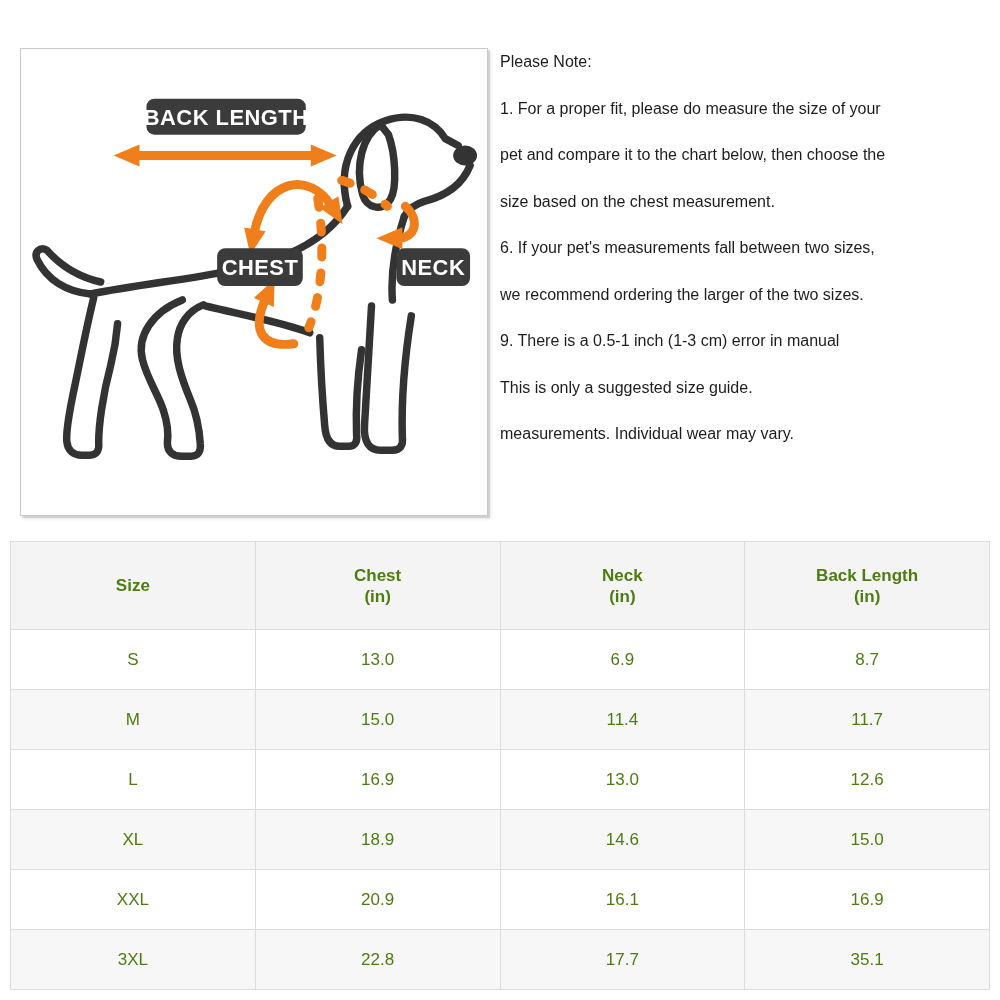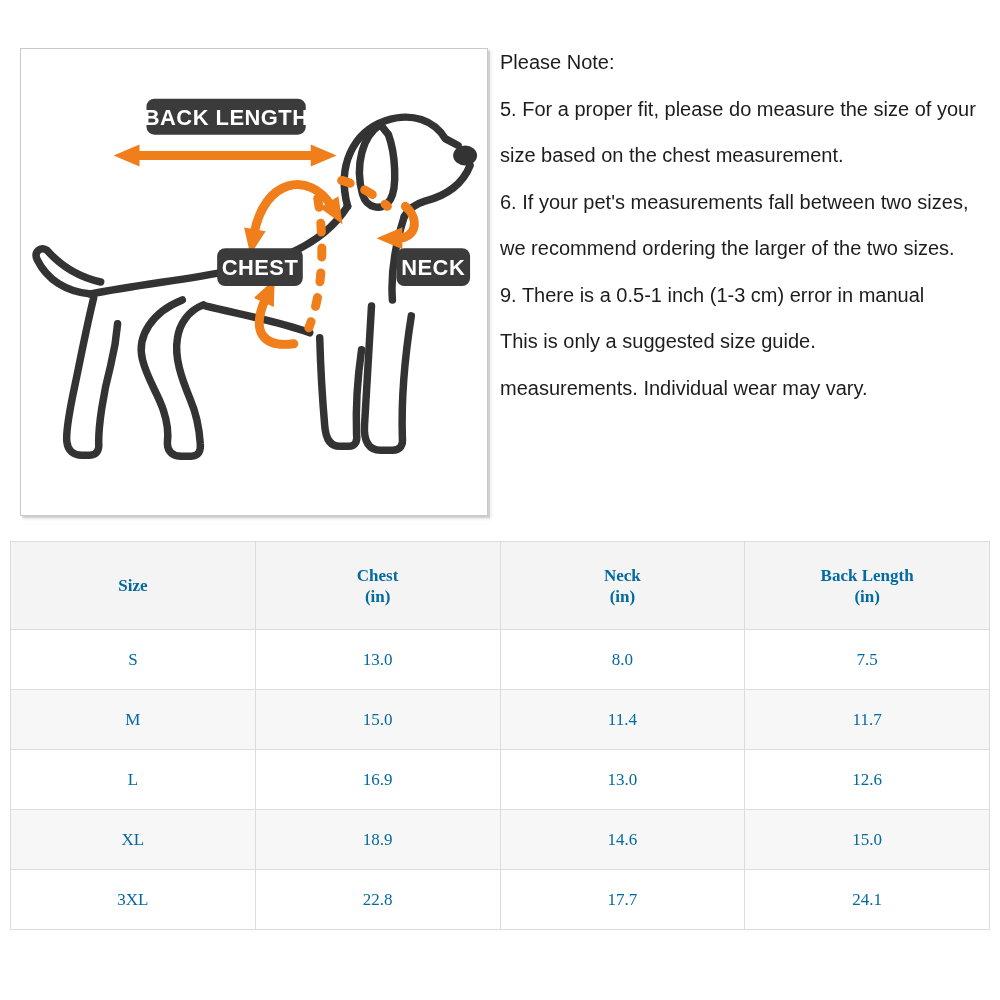--- a/index.html
+++ b/index.html
@@ -29,28 +29,28 @@
   .orange-dash{stroke-dasharray:9 16;}
   .badge-bg{fill:var(--badge);}
   .badge-text{
     fill:#ffffff;font-family:"Liberation Sans",sans-serif;font-weight:bold;
     letter-spacing:0.5px;
   }
   #oarrow path{fill:var(--accent);}
   
   .notes{
     position:absolute;left:500px;top:39px;width:500px;
-    font-size:20px;line-height:46.5px;color:var(--text);
+    font-size:16px;line-height:46.5px;color:var(--text);
   }
   .notes-title,.note-line{white-space:nowrap;}
   
   .size-table{
     position:absolute;left:10px;top:541px;width:980px;
     border-collapse:collapse;table-layout:fixed;
-    font-size:17px;color:#0369a1;text-align:center;font-family:Liberation Serif, serif;
+    font-size:17px;color:#4d7c0f;text-align:center;
   }
   .size-table th,.size-table td{border:1px solid var(--border);padding:0;vertical-align:middle;}
   .size-table thead th{height:87px;background:var(--header-bg);font-weight:bold;}
   .size-table tbody td{height:59px;background:#ffffff;font-weight:normal;}
   .size-table tbody tr:nth-child(even) td{background:var(--stripe-bg);}
   .h-line{display:block;line-height:21px;}
 </style>
 </head>
 <body>
 
@@ -115,21 +115,22 @@
     <g>
       <rect class="badge-bg" x="377" y="200" width="74" height="38" rx="8"></rect>
       <text class="badge-text" x="414" y="227" text-anchor="middle" font-size="22">NECK</text>
     </g>
   </svg>
 </div>
 
 <div class="notes">
   <div class="notes-title">Please Note:</div>
   <div>
-      <div class="note-line">5. For a proper fit, please do measure the size of your</div>
+      <div class="note-line">1. For a proper fit, please do measure the size of your</div>
+      <div class="note-line">pet and compare it to the chart below, then choose the</div>
       <div class="note-line">size based on the chest measurement.</div>
       <div class="note-line">6. If your pet's measurements fall between two sizes,</div>
       <div class="note-line">we recommend ordering the larger of the two sizes.</div>
       <div class="note-line">9. There is a 0.5-1 inch (1-3 cm) error in manual</div>
       <div class="note-line">This is only a suggested size guide.</div>
       <div class="note-line">measurements. Individual wear may vary.</div>
     </div>
 </div>
 
 <table class="size-table">
@@ -150,41 +151,47 @@
       <th>
         <span class="h-line">Back Length</span>
         <span class="h-line">(in)</span>
       </th>
     </tr>
   </thead>
   <tbody>
       <tr>
         <td>S</td>
         <td>13.0</td>
-        <td>8.0</td>
-        <td>7.5</td>
+        <td>6.9</td>
+        <td>8.7</td>
       </tr>
       <tr>
         <td>M</td>
         <td>15.0</td>
         <td>11.4</td>
         <td>11.7</td>
       </tr>
       <tr>
         <td>L</td>
         <td>16.9</td>
         <td>13.0</td>
         <td>12.6</td>
       </tr>
       <tr>
         <td>XL</td>
         <td>18.9</td>
         <td>14.6</td>
         <td>15.0</td>
       </tr>
       <tr>
+        <td>XXL</td>
+        <td>20.9</td>
+        <td>16.1</td>
+        <td>16.9</td>
+      </tr>
+      <tr>
         <td>3XL</td>
         <td>22.8</td>
         <td>17.7</td>
-        <td>24.1</td>
+        <td>35.1</td>
       </tr>
     </tbody>
 </table>
 
 </body></html>

